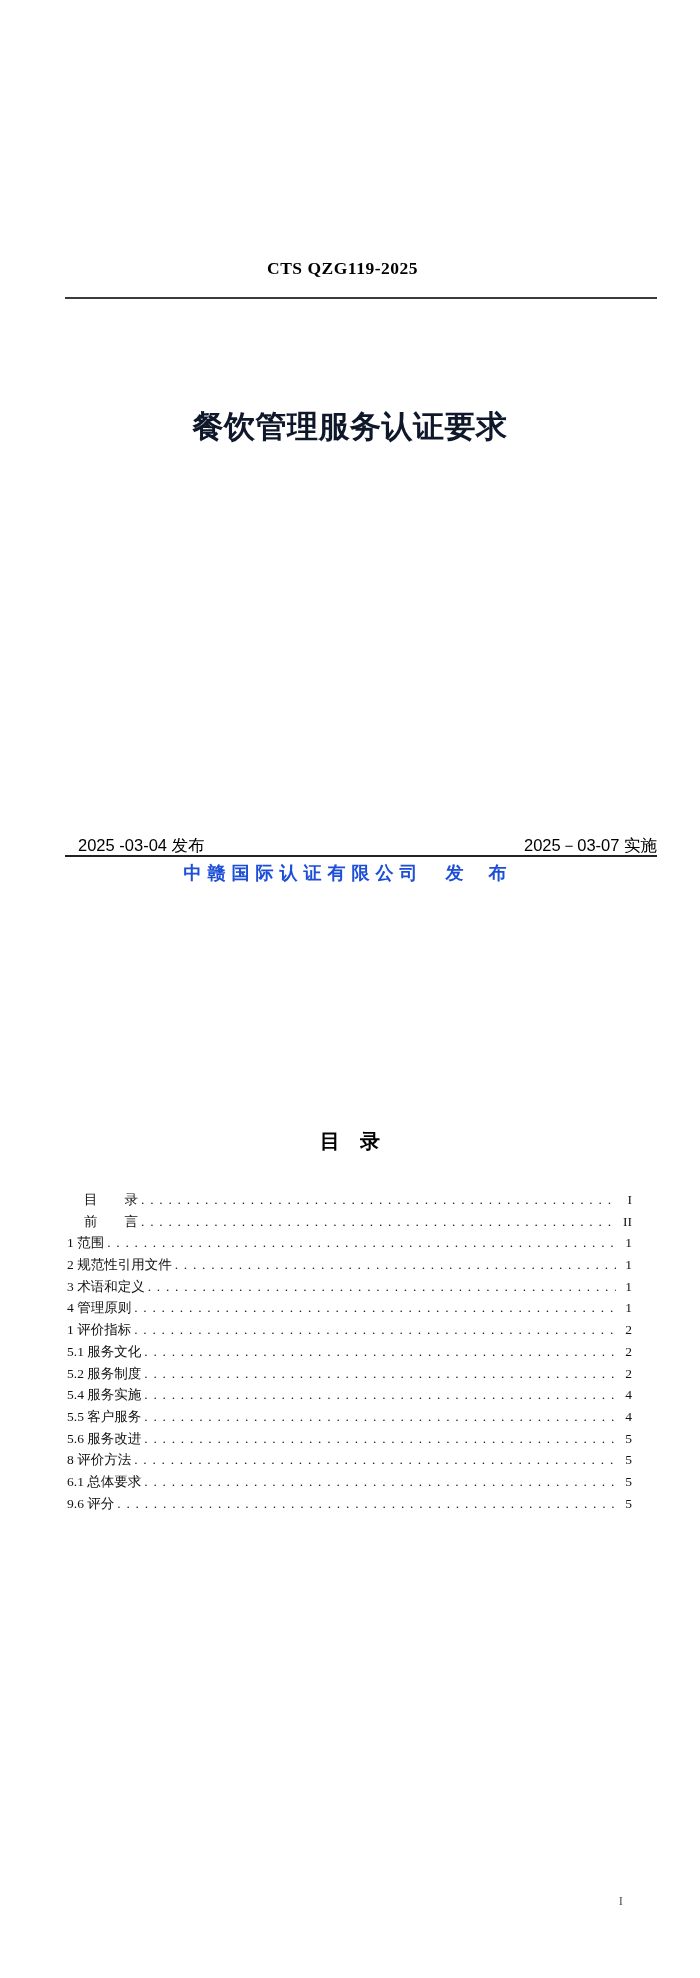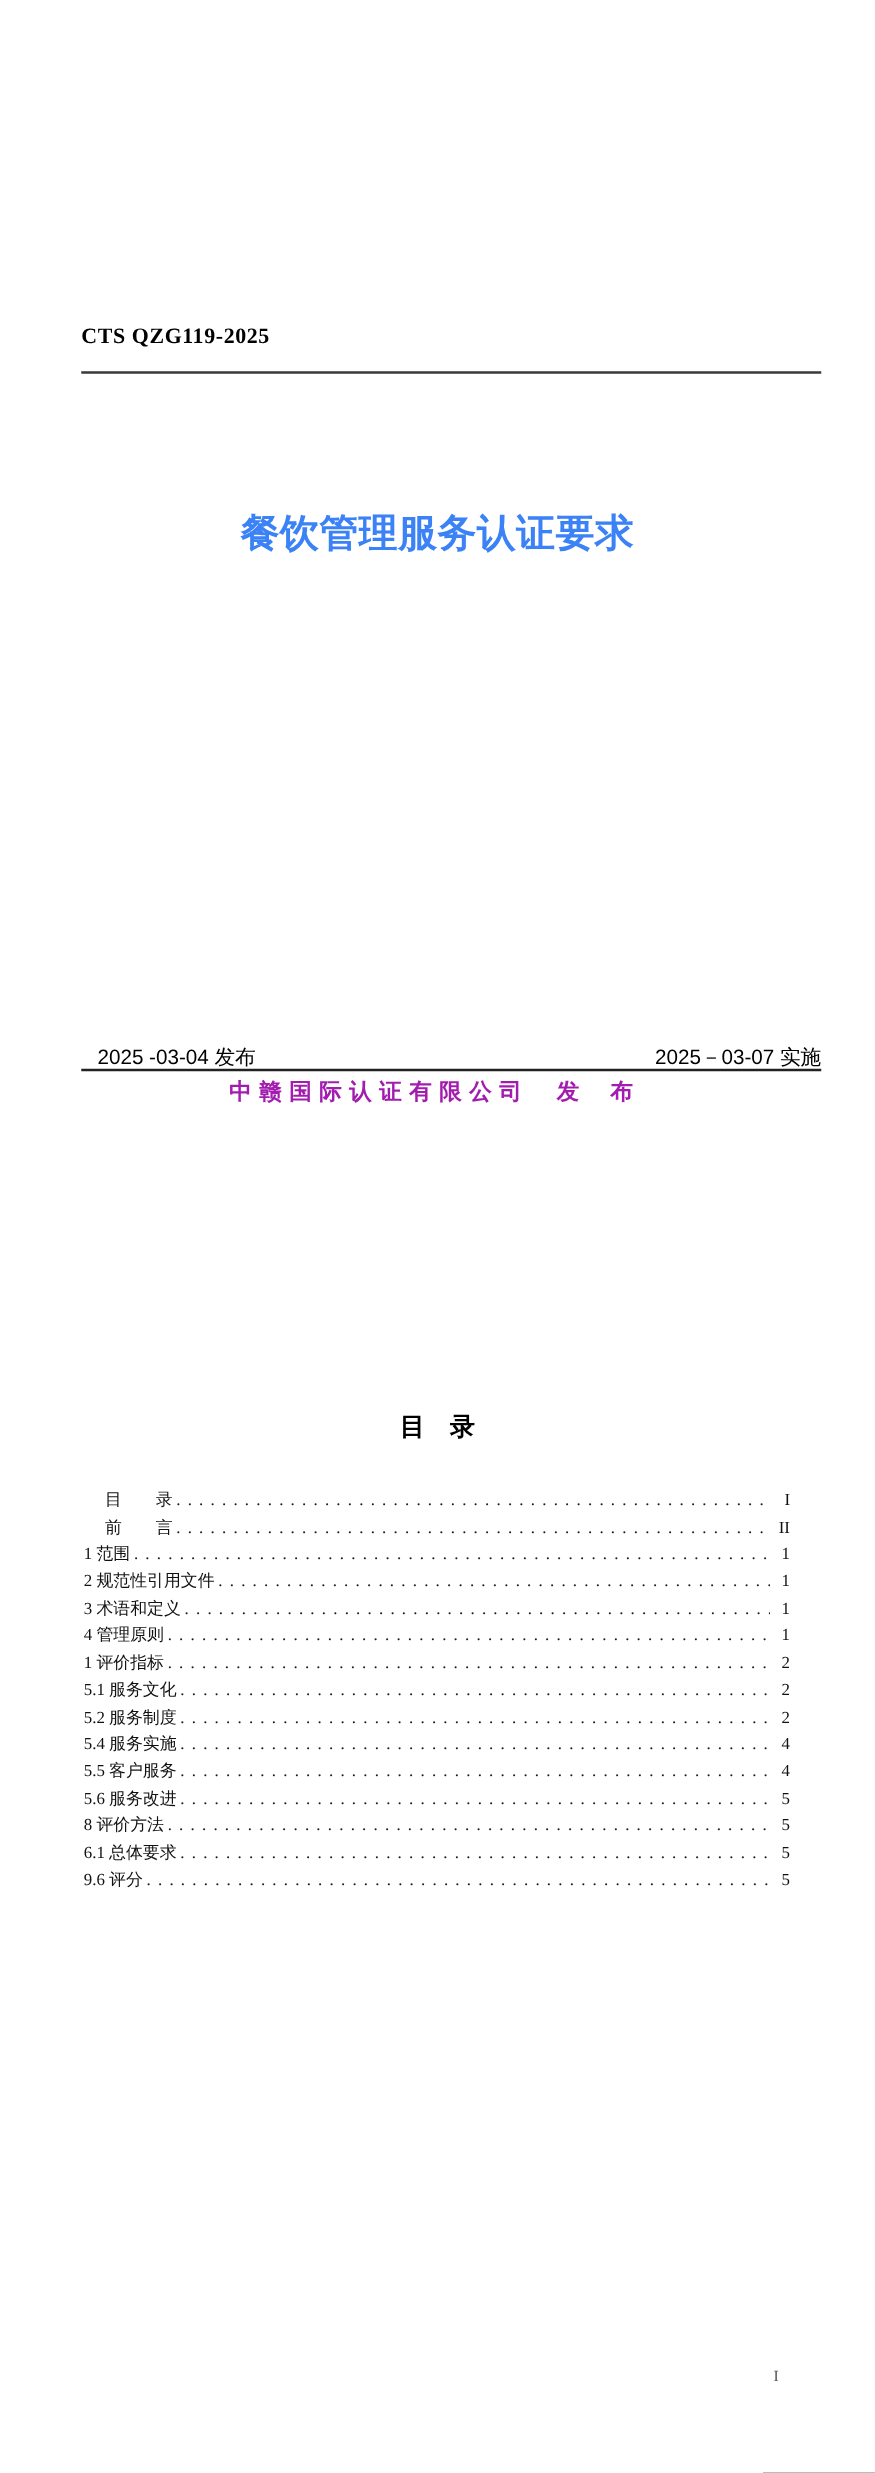--- a/index.html
+++ b/index.html
@@ -13,21 +13,21 @@
     color: #111;
     overflow: hidden;
   }
 
   
   .doc-code {
     position: absolute;
     top: 258px;
     left: 65px;
     right: 80px;
-    text-align: left;
+    text-align: center;
     font-family: "Liberation Serif", "DejaVu Serif", serif;
     font-weight: bold;
     font-size: 17.5px;
     letter-spacing: 0.5px;
     color: #000;
   }
   .top-rule {
     position: absolute;
     top: 297px;
     left: 65px;
@@ -39,21 +39,21 @@
   .doc-title {
     position: absolute;
     top: 406px;
     left: 0;
     width: 100%;
     text-align: center;
     font-family: "Liberation Sans", "DejaVu Sans", sans-serif;
     font-weight: 600;
     font-size: 31px;
     letter-spacing: 0.5px;
-    color: #3b82f6;
+    color: #0f172a;
   }
 
   
   .date-row {
     position: absolute;
     top: 835px;
     left: 78px;
     right: 43px;
     display: flex;
     justify-content: space-between;
@@ -73,21 +73,21 @@
     position: absolute;
     top: 861px;
     left: 0;
     width: 100%;
     display: flex;
     justify-content: center;
     align-items: baseline;
     font-family: "Liberation Sans", "DejaVu Sans", sans-serif;
     font-weight: bold;
     font-size: 18px;
-    color: #a21caf;
+    color: #1d4ed8;
   }
   .issuer-company { letter-spacing: 6px; }
   .issuer-action { margin-left: 22px; letter-spacing: 10px; white-space: pre; }
 
   
   .toc-heading {
     position: absolute;
     top: 1128px;
     left: 0;
     width: 100%;

